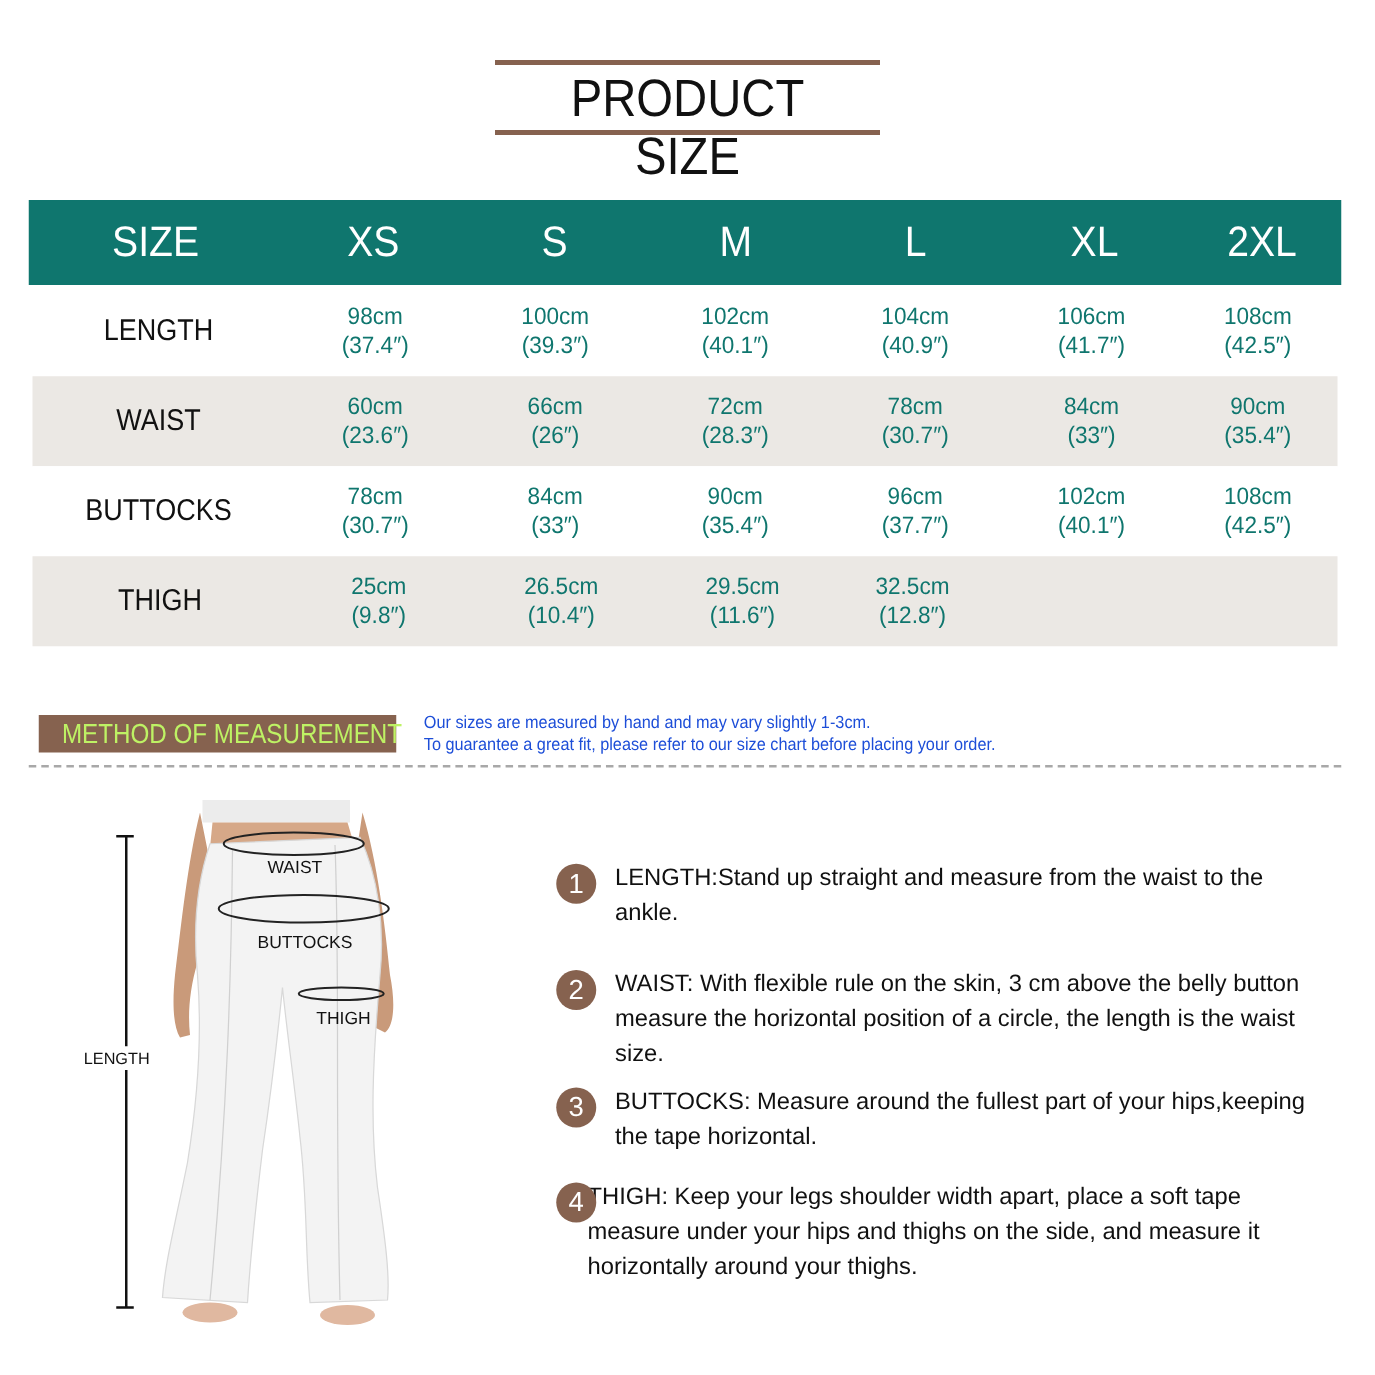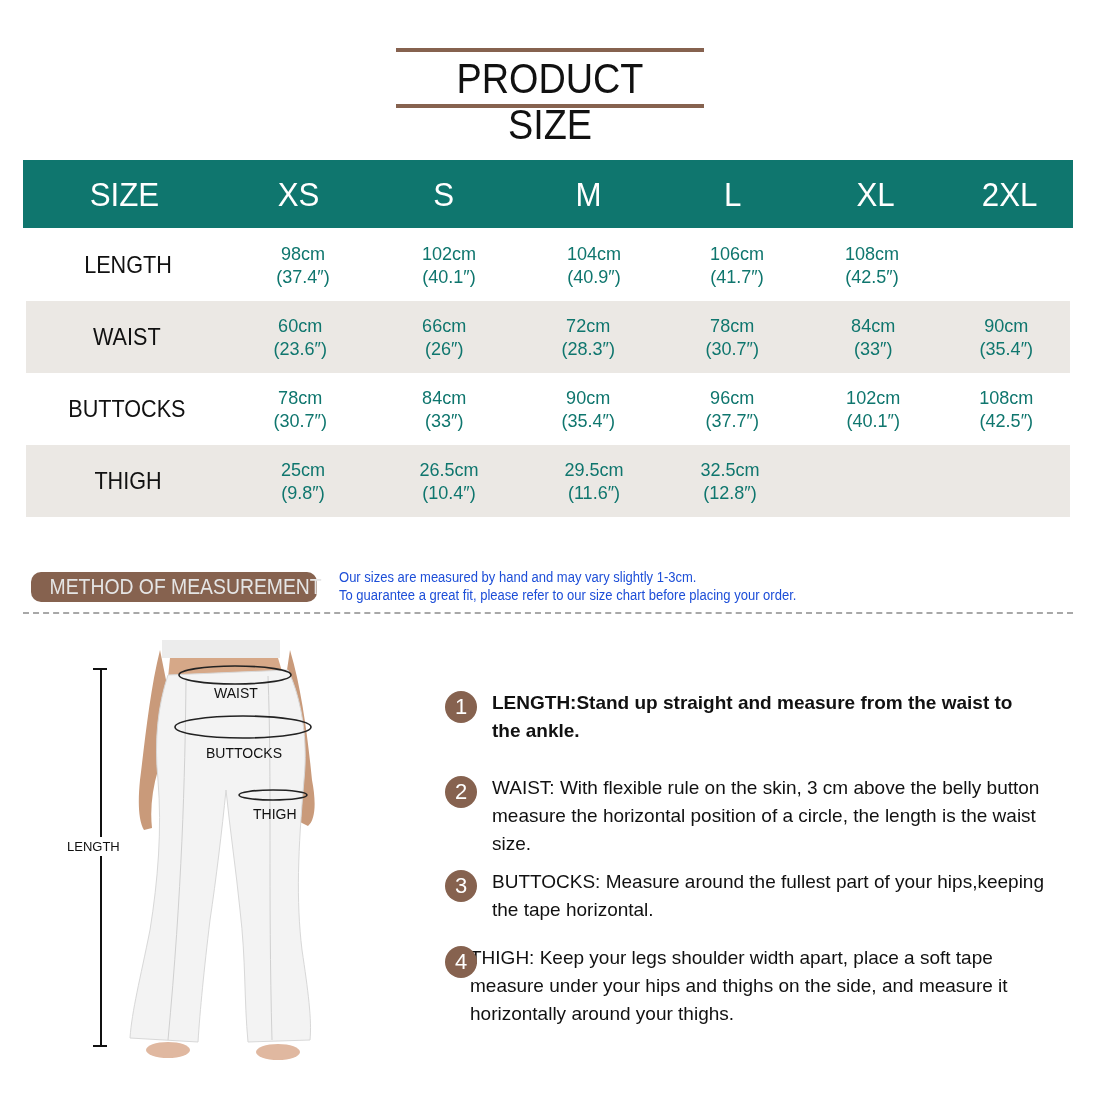--- a/index.html
+++ b/index.html
@@ -22,22 +22,22 @@
   .row.white { background:#ffffff; }
   .c0 { width:204px; text-align:center; }
   .c1 { width:146px; } .c2 { width:146px; } .c3 { width:146px; }
   .c4 { width:144px; } .c5 { width:142px; } .c6 { width:128px; }
   .rowlabel { font-size:24px; color:#111; transform:scaleX(0.9); }
   .cell { text-align:center; font-size:19px; line-height:23px; color:#0f766e; }
   .cell span { display:block; transform:scaleX(0.95); }
 
   
   .method-badge { position:absolute; left:31px; top:572px; width:286px; height:30px;
-                  background:#86624f; color:#e5e5e5; font-size:22px; line-height:30px;
-                  text-align:center; white-space:nowrap;border-radius:10px; }
+                  background:#86624f; color:#bef264; font-size:22px; line-height:30px;
+                  text-align:center; white-space:nowrap; }
   .method-badge span { display:inline-block; transform:scaleX(0.88); }
   .method-note { position:absolute; left:339px; top:568px; font-size:14px; line-height:18px;
                  color:#1d4ed8; white-space:nowrap; }
   .method-note div { transform-origin:left; transform:scaleX(0.93); }
   .dash-line { position:absolute; left:23px; top:612px; width:1050px; height:0;
                border-top:2px dashed #a8a8a8; }
 
   
   .illus { position:absolute; left:40px; top:630px; width:330px; height:450px; }
   .length-ruler { position:absolute; left:60px; top:38px; width:2px; height:378px; background:#111; }
@@ -71,20 +71,24 @@
     <div class="th c5">XL</div>
     <div class="th c6">2XL</div>
   </div>
 
   <div class="row white" style="height:73px;">
     <div class="c0 rowlabel">LENGTH</div>
     <div class="cell c1">
         <span>98cm</span>
         <span>(37.4″)</span>
       </div>
+    <div class="cell c2">
+        <span>100cm</span>
+        <span>(39.3″)</span>
+      </div>
     <div class="cell c3">
         <span>102cm</span>
         <span>(40.1″)</span>
       </div>
     <div class="cell c4">
         <span>104cm</span>
         <span>(40.9″)</span>
       </div>
     <div class="cell c5">
         <span>106cm</span>
@@ -208,21 +212,21 @@
     <ellipse cx="233" cy="165" rx="34" ry="5" fill="none" stroke="#222" stroke-width="1.6"></ellipse>
   </svg>
 
   <div class="fig-label" style="left:174px;top:55px;">WAIST</div>
   <div class="fig-label" style="left:166px;top:115px;">BUTTOCKS</div>
   <div class="fig-label" style="left:213px;top:176px;">THIGH</div>
 </div>
 
 <div class="instr" style="top:689px;">
   <div class="num">1</div>
-  <div class="instr-text" style="width:540px;font-weight:bold;">LENGTH:Stand up straight and measure from the waist to the ankle.</div>
+  <div class="instr-text" style="width:540px;">LENGTH:Stand up straight and measure from the waist to the ankle.</div>
 </div>
 <div class="instr" style="top:774px;">
   <div class="num">2</div>
   <div class="instr-text" style="width:568px;">WAIST: With flexible rule on the skin, 3 cm above the belly button measure the horizontal position of a circle, the length is the waist size.</div>
 </div>
 <div class="instr" style="top:868px;">
   <div class="num">3</div>
   <div class="instr-text" style="width:568px;">BUTTOCKS: Measure around the fullest part of your hips,keeping the tape horizontal.</div>
 </div>
 <div class="instr" style="top:944px;">

